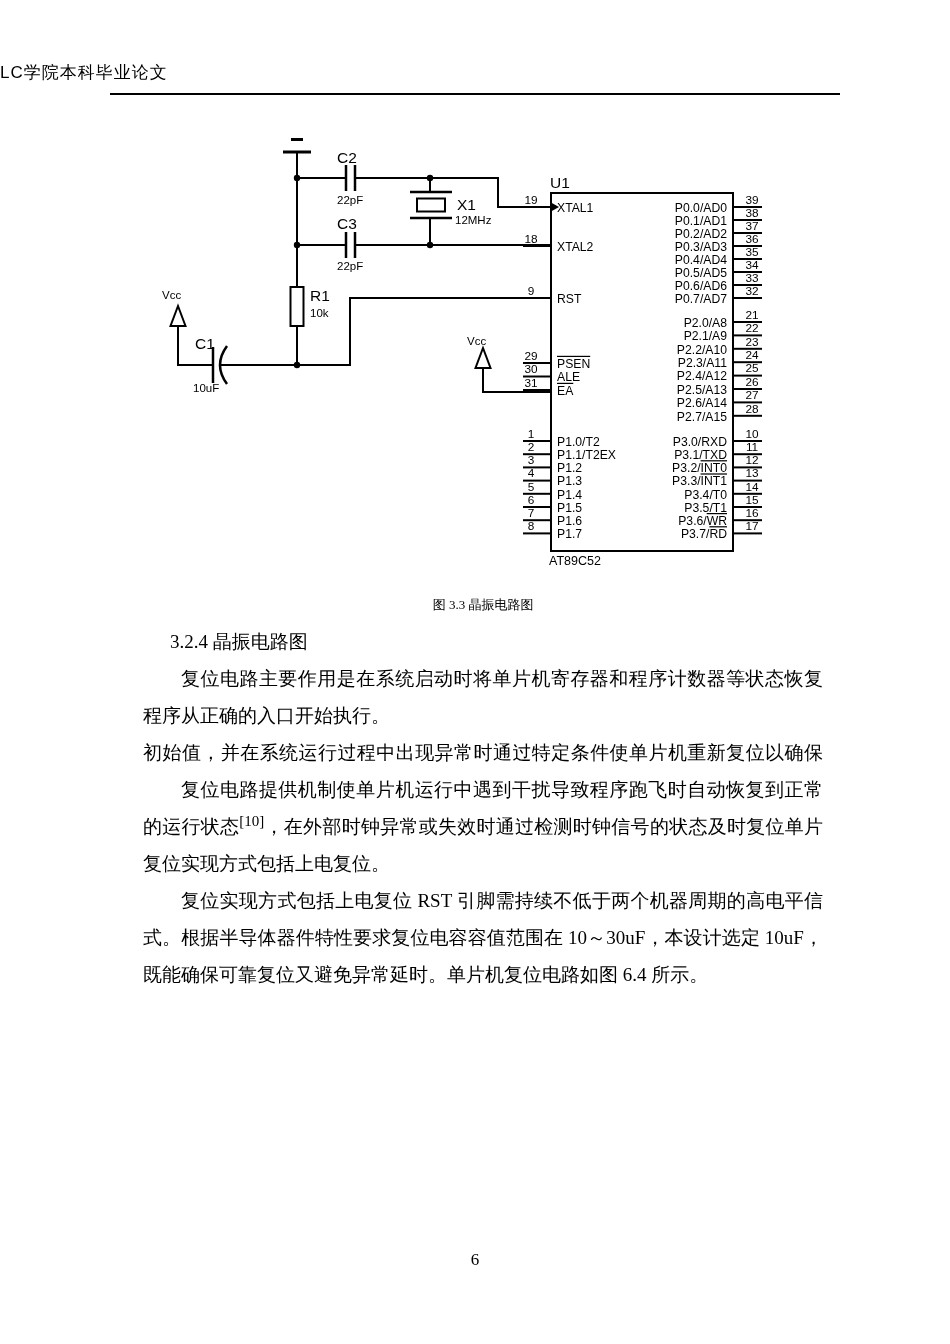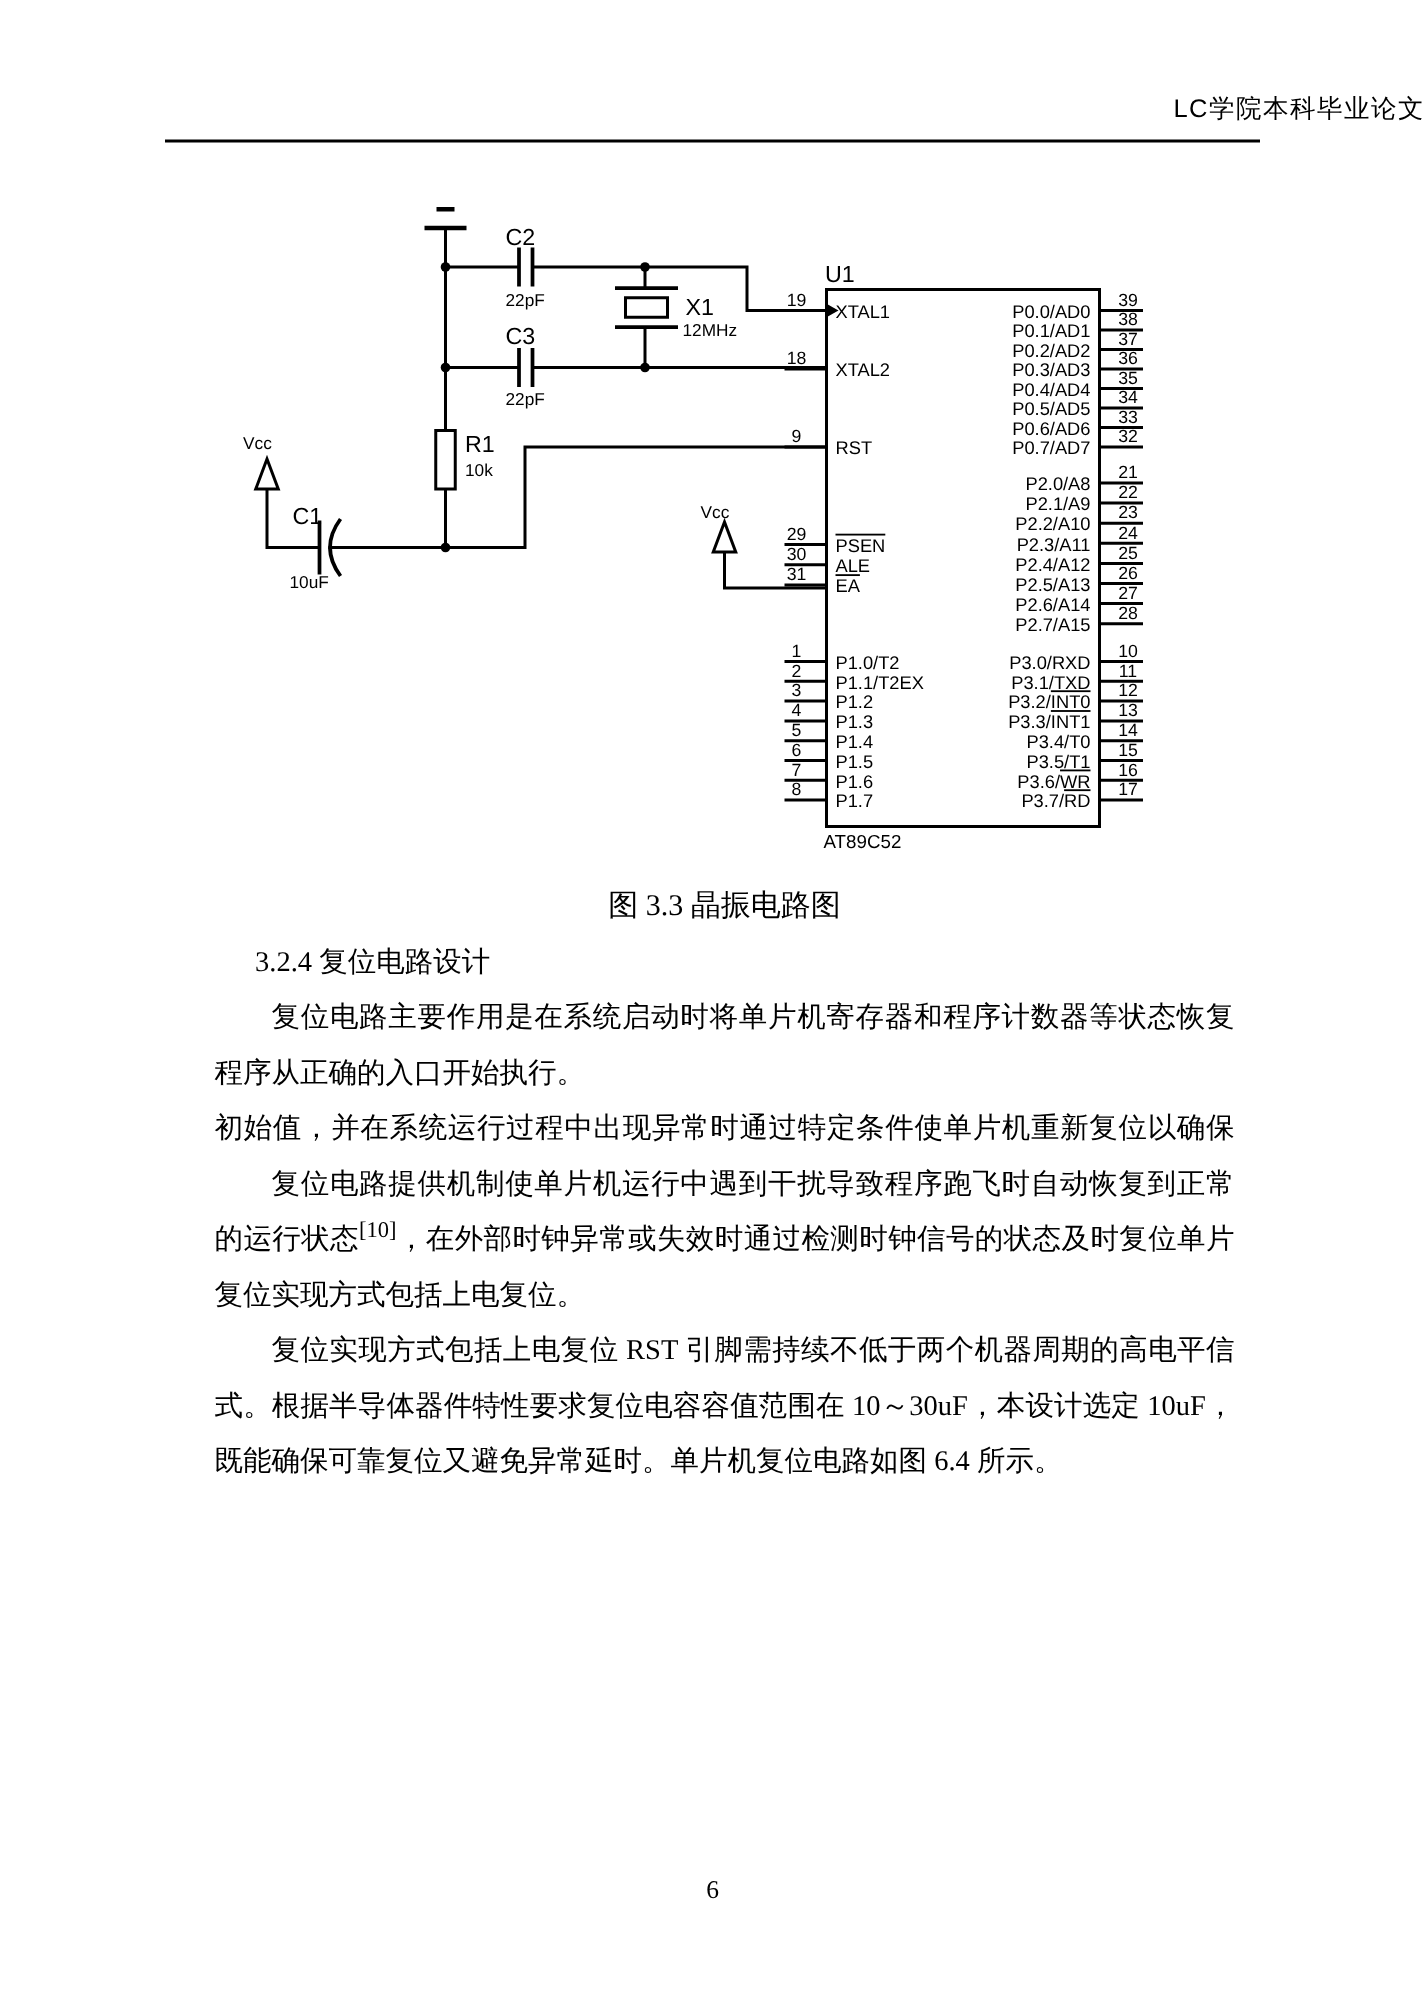--- a/index.html
+++ b/index.html
@@ -1,25 +1,25 @@
 <!DOCTYPE html>
 <html><head>
 <meta charset="utf-8">
 <style>
   html,body{margin:0;padding:0;background:#888;}
   .page{position:relative;width:950px;height:1344px;background:#ffffff;margin:0 auto;
         font-family:"Liberation Serif","DejaVu Serif",serif;color:#000;overflow:hidden;}
-  .header-title{position:absolute;top:61px;left:0;width:100%;text-align:right;
+  .header-title{position:absolute;top:61px;left:0;width:100%;text-align:left;
         font-family:"Liberation Sans","DejaVu Sans",sans-serif;font-size:17px;letter-spacing:1px;}
   .header-rule{position:absolute;top:93px;left:110px;width:730px;height:2px;background:#000;}
   svg.schematic{position:absolute;left:0;top:0;}
   svg.schematic text{font-family:"Liberation Sans","DejaVu Sans",sans-serif;fill:#000;}
   .ov{text-decoration:overline;}
   .textflow{position:absolute;left:143px;top:586px;width:680px;font-size:19px;line-height:37px;}
-  .caption{text-align:center;font-size:20px;}
+  .caption{text-align:center;font-size:13px;}
   .heading{padding-left:27px;}
   .line{text-align:justify;text-align-last:justify;}
   .line.last{text-align-last:left;}
   .line.indent{text-indent:38px;}
   .textflow sup{font-size:15px;line-height:0;}
   .pagenum{position:absolute;top:1250px;left:0;width:100%;text-align:center;font-size:17px;}
 </style>
 </head>
 <body>
 
@@ -186,21 +186,21 @@
       <polyline points="733,520.2 762,520.2" fill="none" stroke="#000" stroke-width="2"></polyline>
       <text x="752" y="517" font-size="11.8" text-anchor="middle"><tspan>16</tspan></text>
       <text x="727" y="525" font-size="12.2" text-anchor="end"><tspan>P3.6/</tspan><tspan class="ov" text-decoration="overline">WR</tspan></text>
       <polyline points="733,533.4 762,533.4" fill="none" stroke="#000" stroke-width="2"></polyline>
       <text x="752" y="530.1999999999999" font-size="11.8" text-anchor="middle"><tspan>17</tspan></text>
       <text x="727" y="538.1999999999999" font-size="12.2" text-anchor="end"><tspan>P3.7/</tspan><tspan class="ov" text-decoration="overline">RD</tspan></text>
     </svg>
 
   <div class="textflow">
     <div class="caption">图 3.3 晶振电路图</div>
-    <div class="heading">3.2.4 复位电路设计</div>
+    <div class="heading">3.2.4 晶振电路图</div>
     <div id="paras">
         <div class="line indent">复位电路主要作用是在系统启动时将单片机寄存器和程序计数器等状态恢复</div>
         <div class="line last">程序从正确的入口开始执行。</div>
         <div class="line">初始值，并在系统运行过程中出现异常时通过特定条件使单片机重新复位以确保</div>
         <div class="line indent">复位电路提供机制使单片机运行中遇到干扰导致程序跑飞时自动恢复到正常</div>
         <div class="line">的运行状态<sup>[10]</sup>，在外部时钟异常或失效时通过检测时钟信号的状态及时复位单片</div>
         <div class="line last">复位实现方式包括上电复位。</div>
         <div class="line indent">复位实现方式包括上电复位 RST 引脚需持续不低于两个机器周期的高电平信</div>
         <div class="line">式。根据半导体器件特性要求复位电容容值范围在 10～30uF，本设计选定 10uF，</div>
         <div class="line last">既能确保可靠复位又避免异常延时。单片机复位电路如图 6.4 所示。</div>

